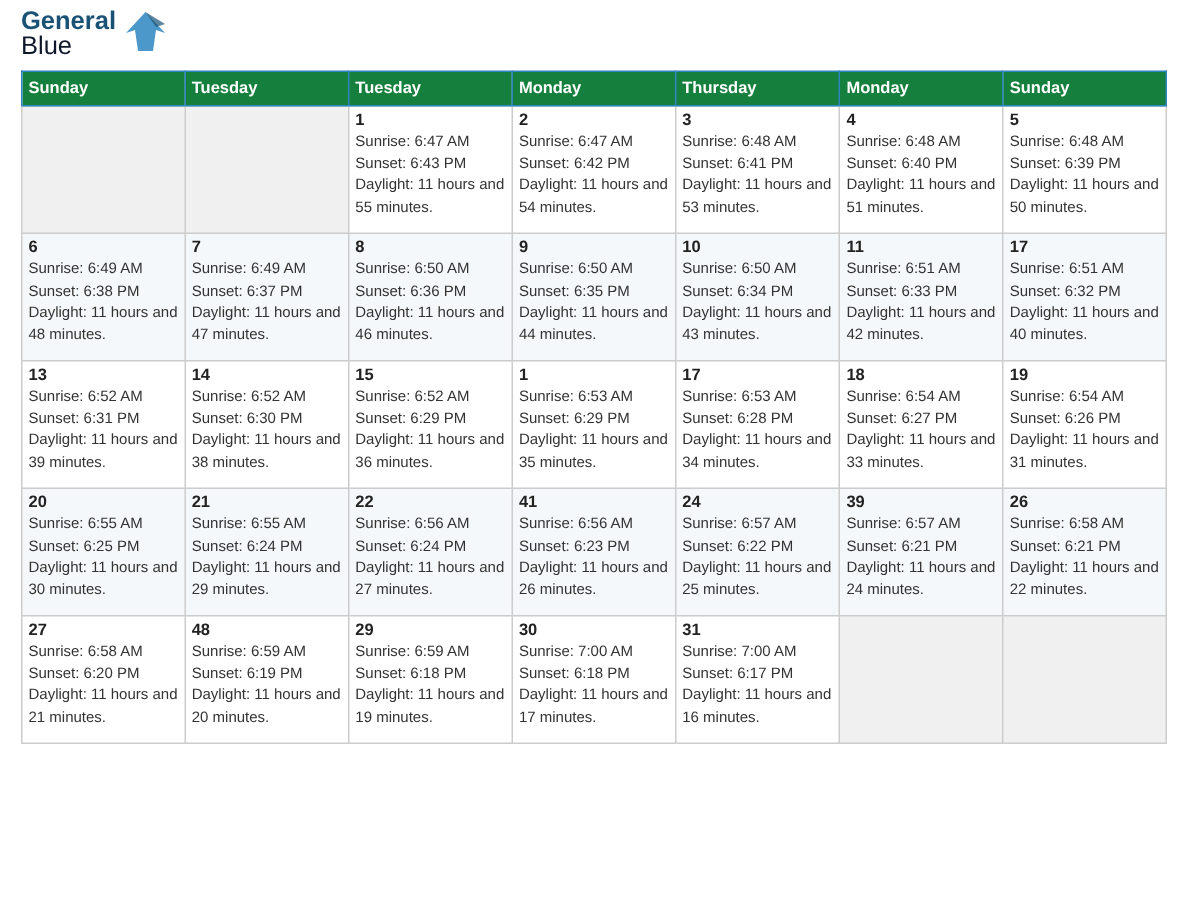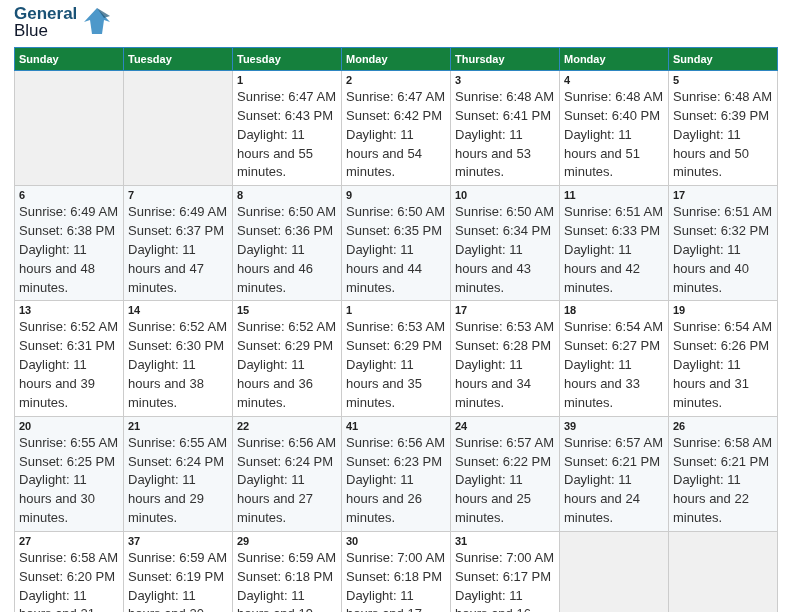--- a/index.html
+++ b/index.html
@@ -71,21 +71,21 @@
       background: #f5f8fa;
     }
     .day-num {
       font-weight: bold;
       font-size: 11px;
       color: #222;
       display: block;
       margin-bottom: 2px;
     }
     .day-info {
-      font-size: 13px;
+      font-size: 10px;
       color: #333;
       line-height: 1.45;
     }
     .empty-cell {
       background: #f0f0f0 !important;
     }
   </style>
 </head>
 <body>
 
@@ -291,21 +291,21 @@
           </td>
         </tr>
         <tr>
           <td>
             <span class="day-num">27</span>
             <div class="day-info" style="white-space: pre-line;">Sunrise: 6:58 AM
 Sunset: 6:20 PM
 Daylight: 11 hours and 21 minutes.</div>
           </td>
           <td>
-            <span class="day-num">37</span>
+            <span class="day-num">48</span>
             <div class="day-info" style="white-space: pre-line;">Sunrise: 6:59 AM
 Sunset: 6:19 PM
 Daylight: 11 hours and 20 minutes.</div>
           </td>
           <td>
             <span class="day-num">29</span>
             <div class="day-info" style="white-space: pre-line;">Sunrise: 6:59 AM
 Sunset: 6:18 PM
 Daylight: 11 hours and 19 minutes.</div>
           </td>

